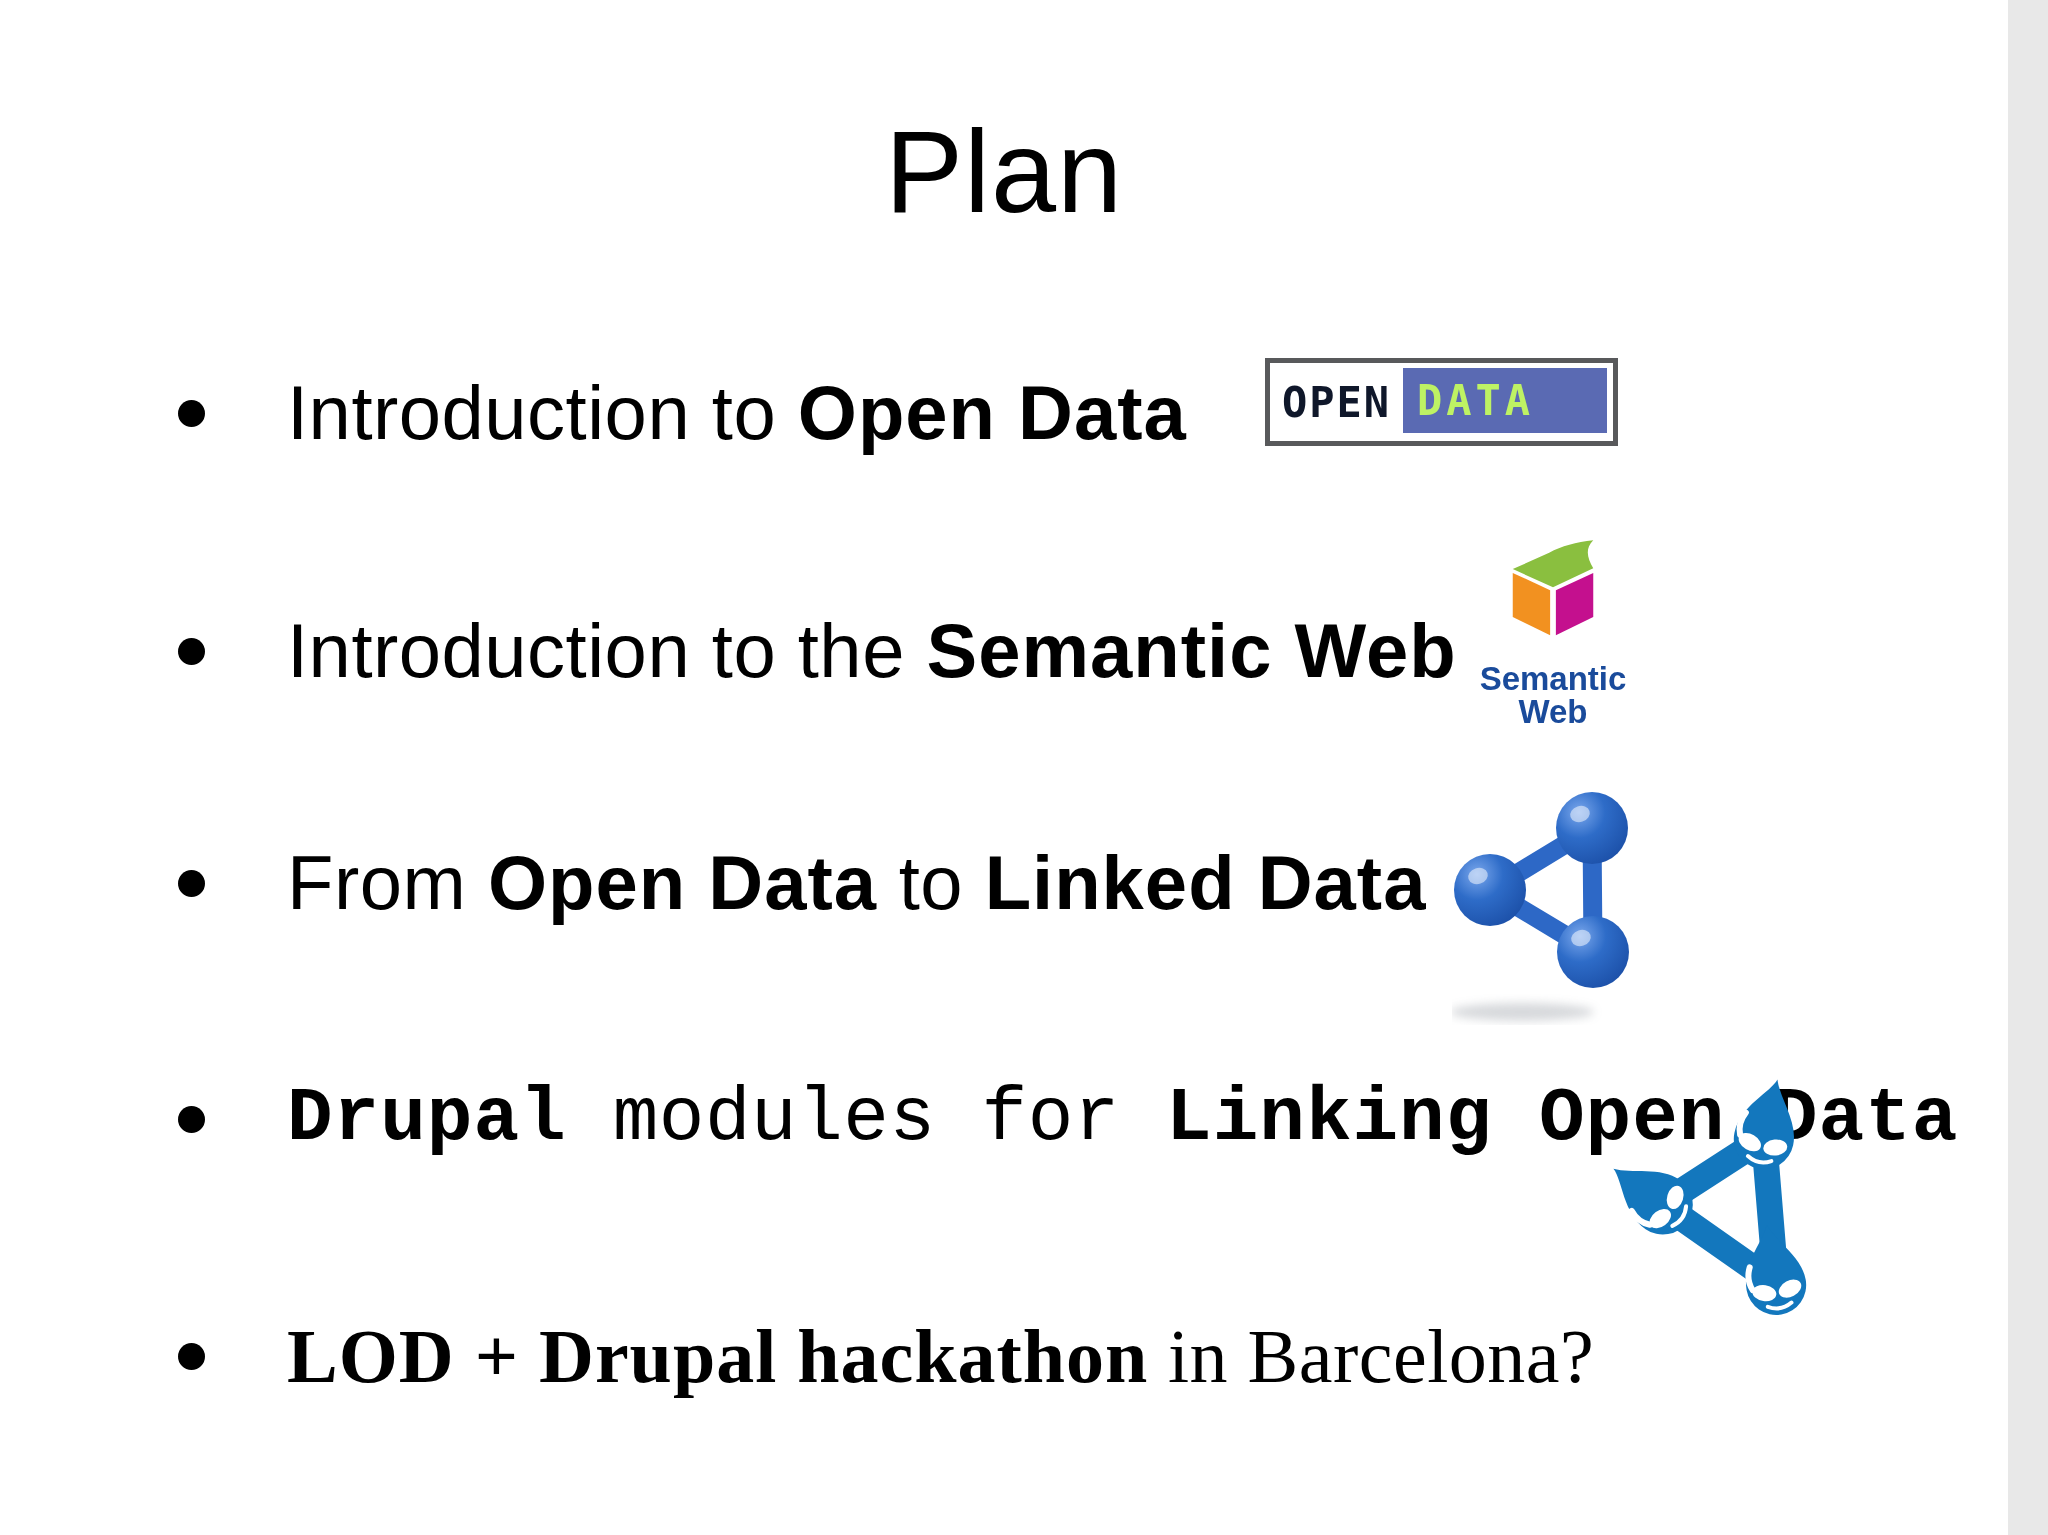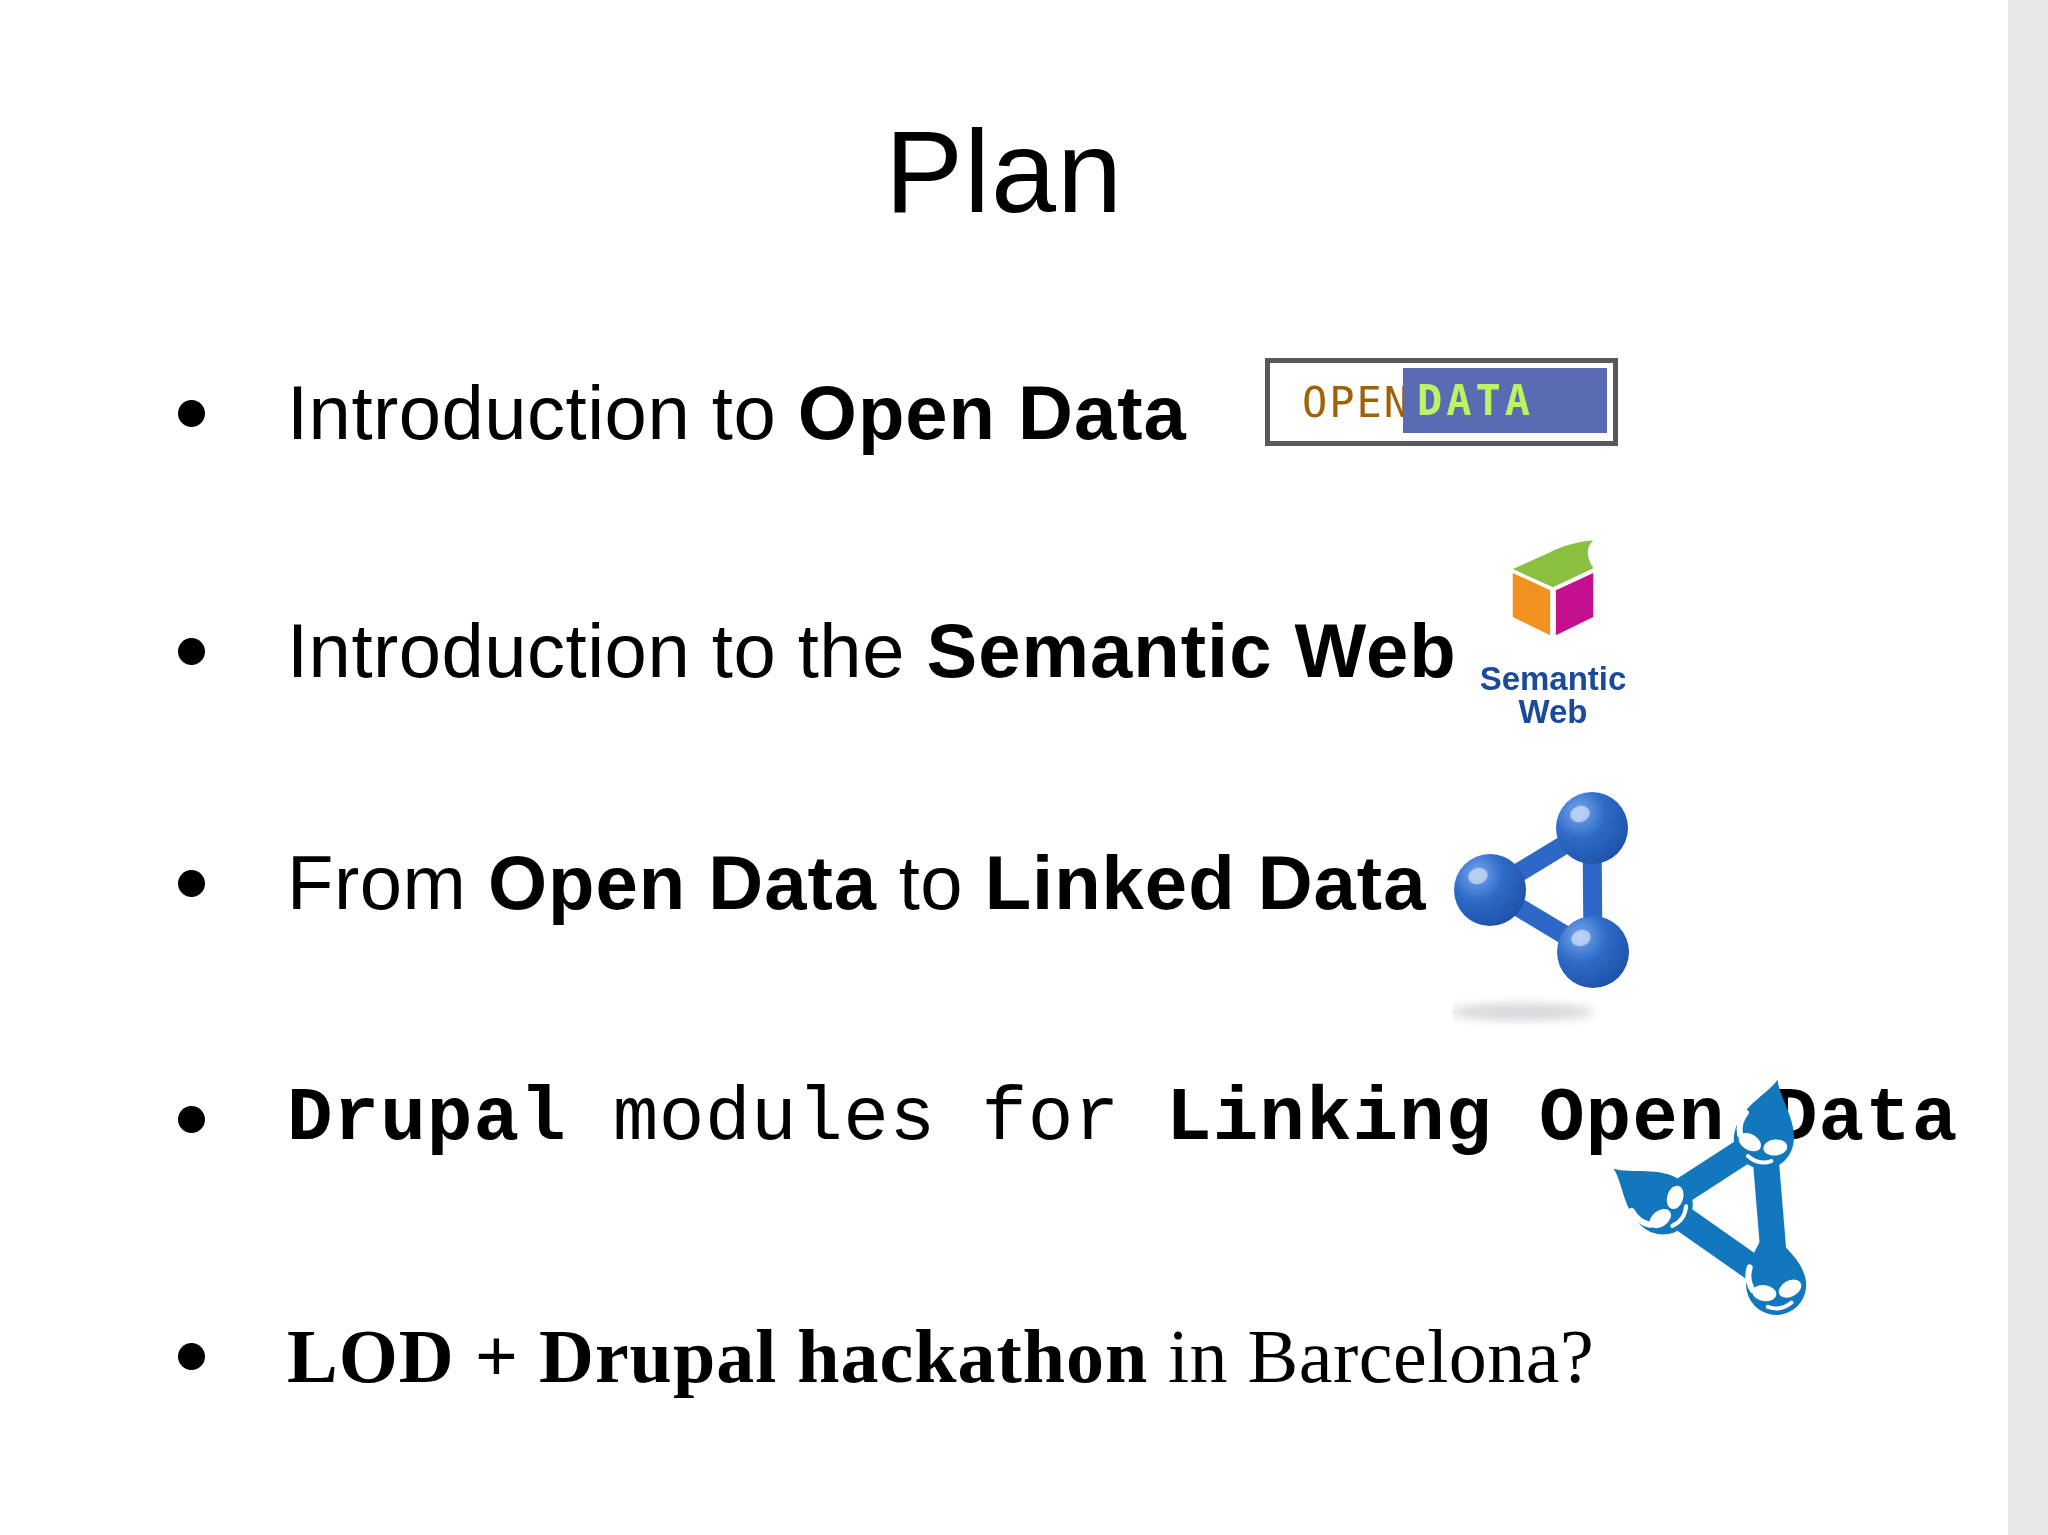--- a/index.html
+++ b/index.html
@@ -31,22 +31,22 @@
   #row-5 { top:1315px;font-family:Liberation Serif, serif; }
 
   
   .open-data-logo {
     position:absolute; left:1265px; top:358px; width:353px; height:88px;
     border:5px solid #58595b; background:#fff; box-sizing:border-box;
   }
   .od-open {
     position:absolute; left:0; top:0; bottom:0; width:133px;
     display:flex; align-items:center; justify-content:center;
-    font-family:"DejaVu Sans Mono", monospace; font-weight:normal;
-    font-size:42px; letter-spacing:2px; color:#a16207;padding-left:20px;
+    font-family:"DejaVu Sans Mono", monospace; font-weight:bold;
+    font-size:42px; letter-spacing:2px; color:#0f172a;
   }
   .od-blue {
     position:absolute; left:133px; top:5px; right:6px; bottom:8px;
     background:#5a6ab3; display:flex; align-items:center;
   }
   .od-data {
     font-family:"DejaVu Sans Mono", monospace; font-weight:bold;
     font-size:42px; letter-spacing:4px; color:#bef264; padding-left:14px;
   }
 

